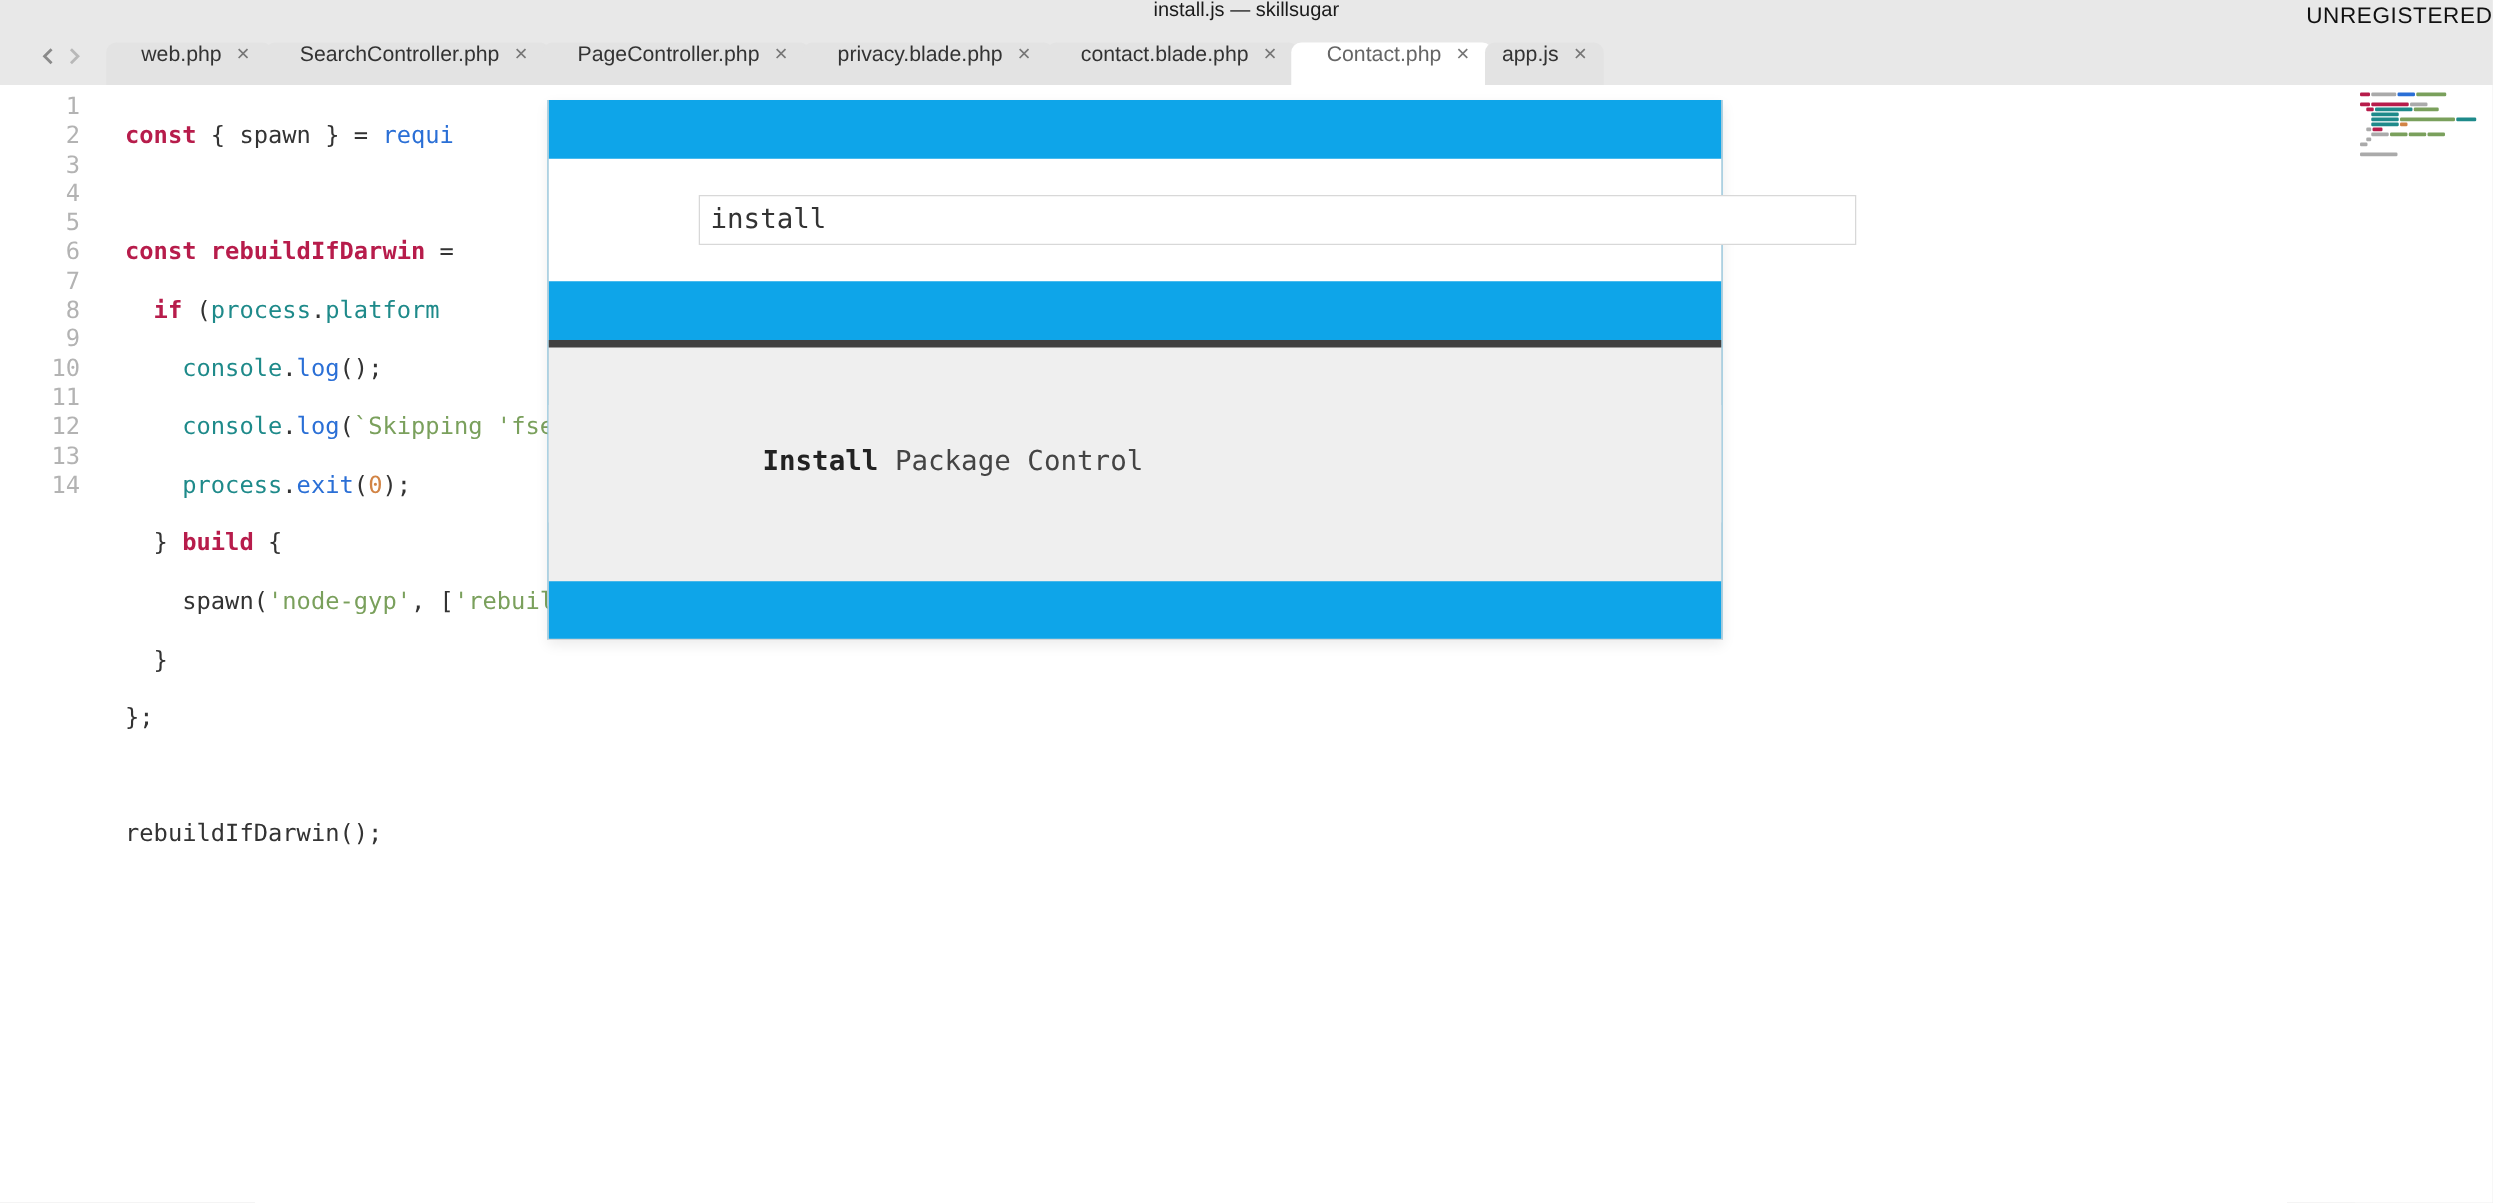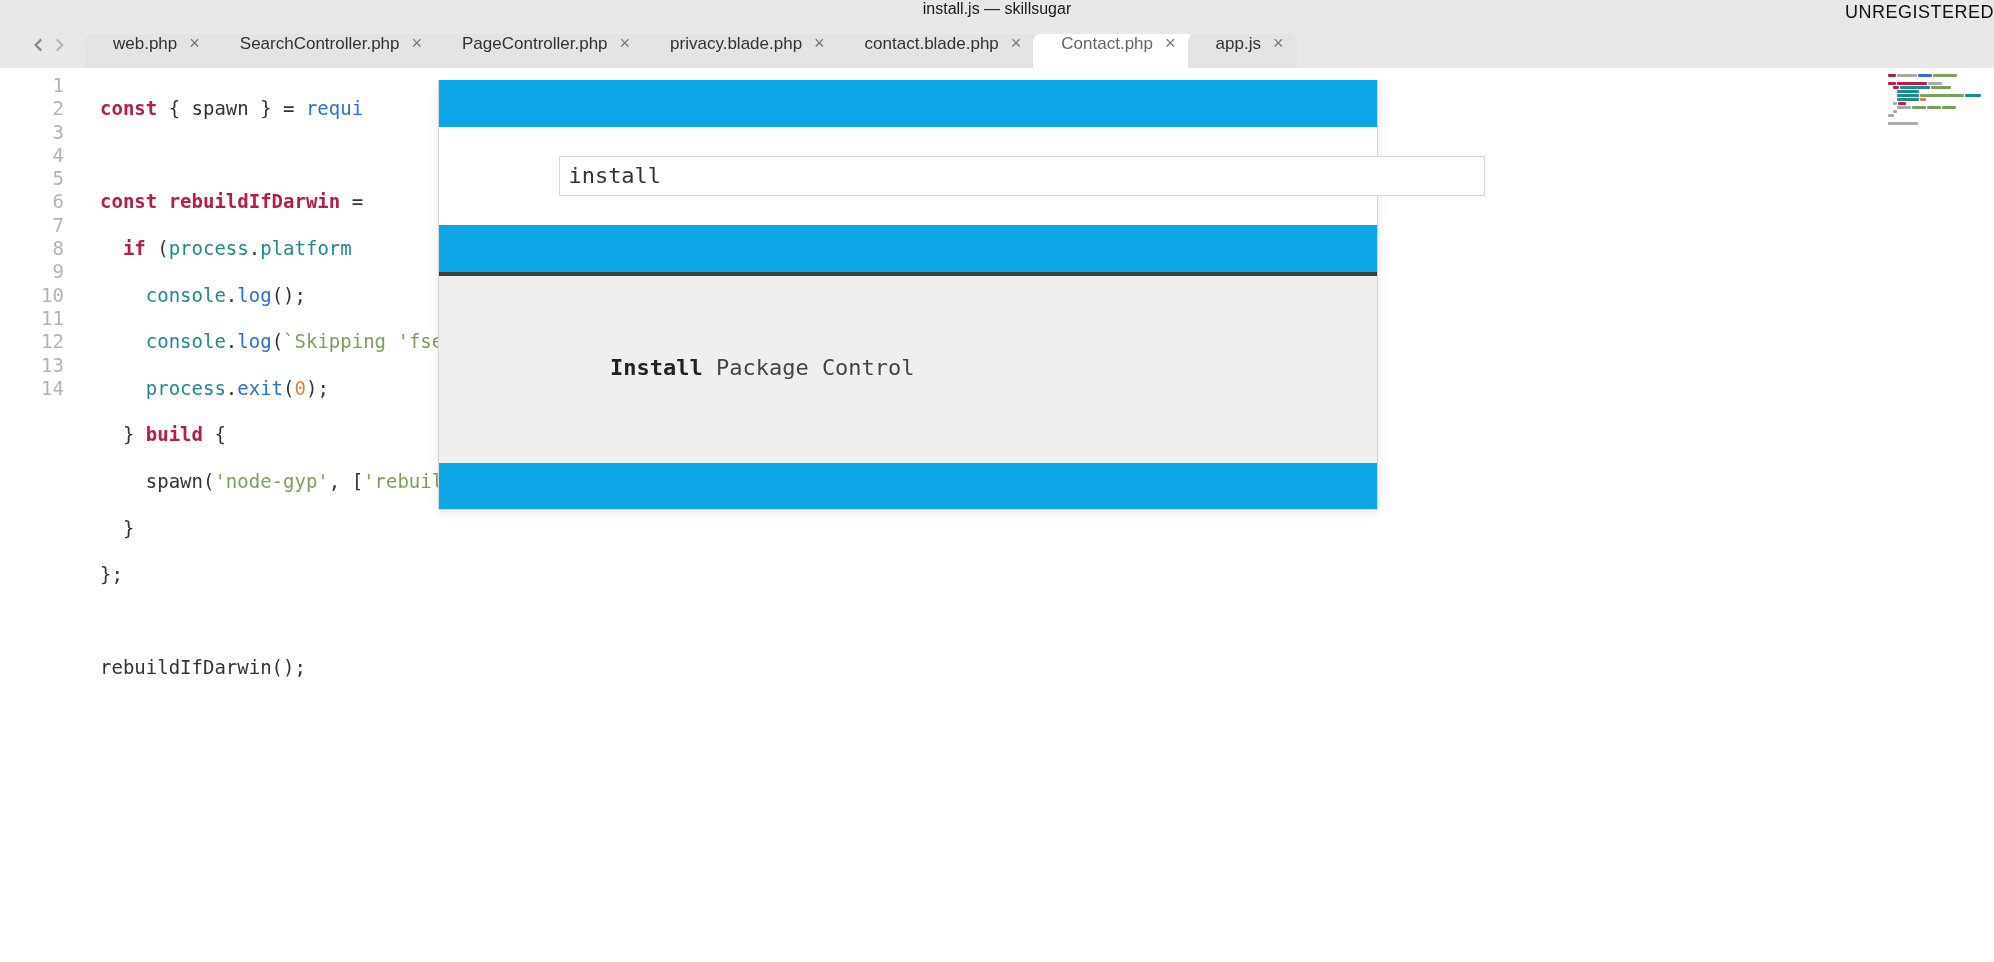--- a/index.html
+++ b/index.html
@@ -18,21 +18,21 @@
     display: flex; gap: 12px;
     background: #e3e3e3;
     height: 34px; padding: 0 18px 0 28px;
     font-size: 17px; color: #333;
     border-top-left-radius: 8px; border-top-right-radius: 8px;
     position: relative; margin-right: -6px;
     cursor: pointer;
   }
   .tab-close { color: #777; font-size: 18px; line-height: 1; cursor: pointer; }
   .tab.active { background: #fff; color: #666; }
-  .tab.slim { padding-right: 14px; margin-top: 36px; }
+  .tab.slim { padding-left: 14px; padding-right: 14px; margin-top: 36px; }
 
   
   .editor-wrap { position: relative; background: #fff; height: calc(100% - 68px); display: flex; }
   .gutter { width: 80px; background: #fff; text-align: right; padding-top: 6px; padding-right: 16px; color: #b3b3b3; font-family: Menlo, Consolas, monospace; font-size: 19px; line-height: 23.3px; user-select: none; }
   .code { flex: 1; background: #fff; padding-top: 6px; font-family: Menlo, Consolas, monospace; font-size: 19px; line-height: 23.3px; color: #333; white-space: pre; position: relative; padding-left: 20px; }
   .kw { color: #b71c4b; font-weight: 600; margin-top: 24px; }
   .fn { color: #2a6fd6; }
   .obj { color: #1e8a8a; }
   .prop { color: #1e8a8a; }
   .str { color: #7aa05c; }
@@ -44,21 +44,21 @@
     position: absolute; top: 12px; left: 358px; width: 940px;
     background: #0ea5e9; border: 1px solid #d6d6d6; border-top: none;
     box-shadow: 0 4px 10px rgba(0,0,0,0.08);
     z-index: 50;
   }
   .palette-input-wrap { padding: 6px; background:#fff; }
   .palette-input {
     width: 100%; height: 40px; font-size: 22px; padding: 2px 8px;
     border: 1px solid #d8d8d8; outline: none; font-family: inherit; color:#333;
   }
-  .palette-results { background: #efefef; border-top: 4px solid #404040; }
+  .palette-results { background: #efefef; border-top: 6px solid #404040; }
   .palette-item { padding: 10px 12px 14px; font-size: 22px; color: #444; cursor: pointer; }
   .palette-item.selected { background: #efefef; }
   .palette-item .hl { font-weight: 700; color: #222; }
 
   
   .minimap { position: absolute; right: 0; top: 0; width: 110px; height: 100%; background: #fff; padding: 6px 4px; overflow: hidden; }
   .mm-line { height: 3px; margin-bottom: 1px; display:flex; gap:1px; }
   .mm-seg { height:3px; border-radius:1px; }
 </style>
 </head>

